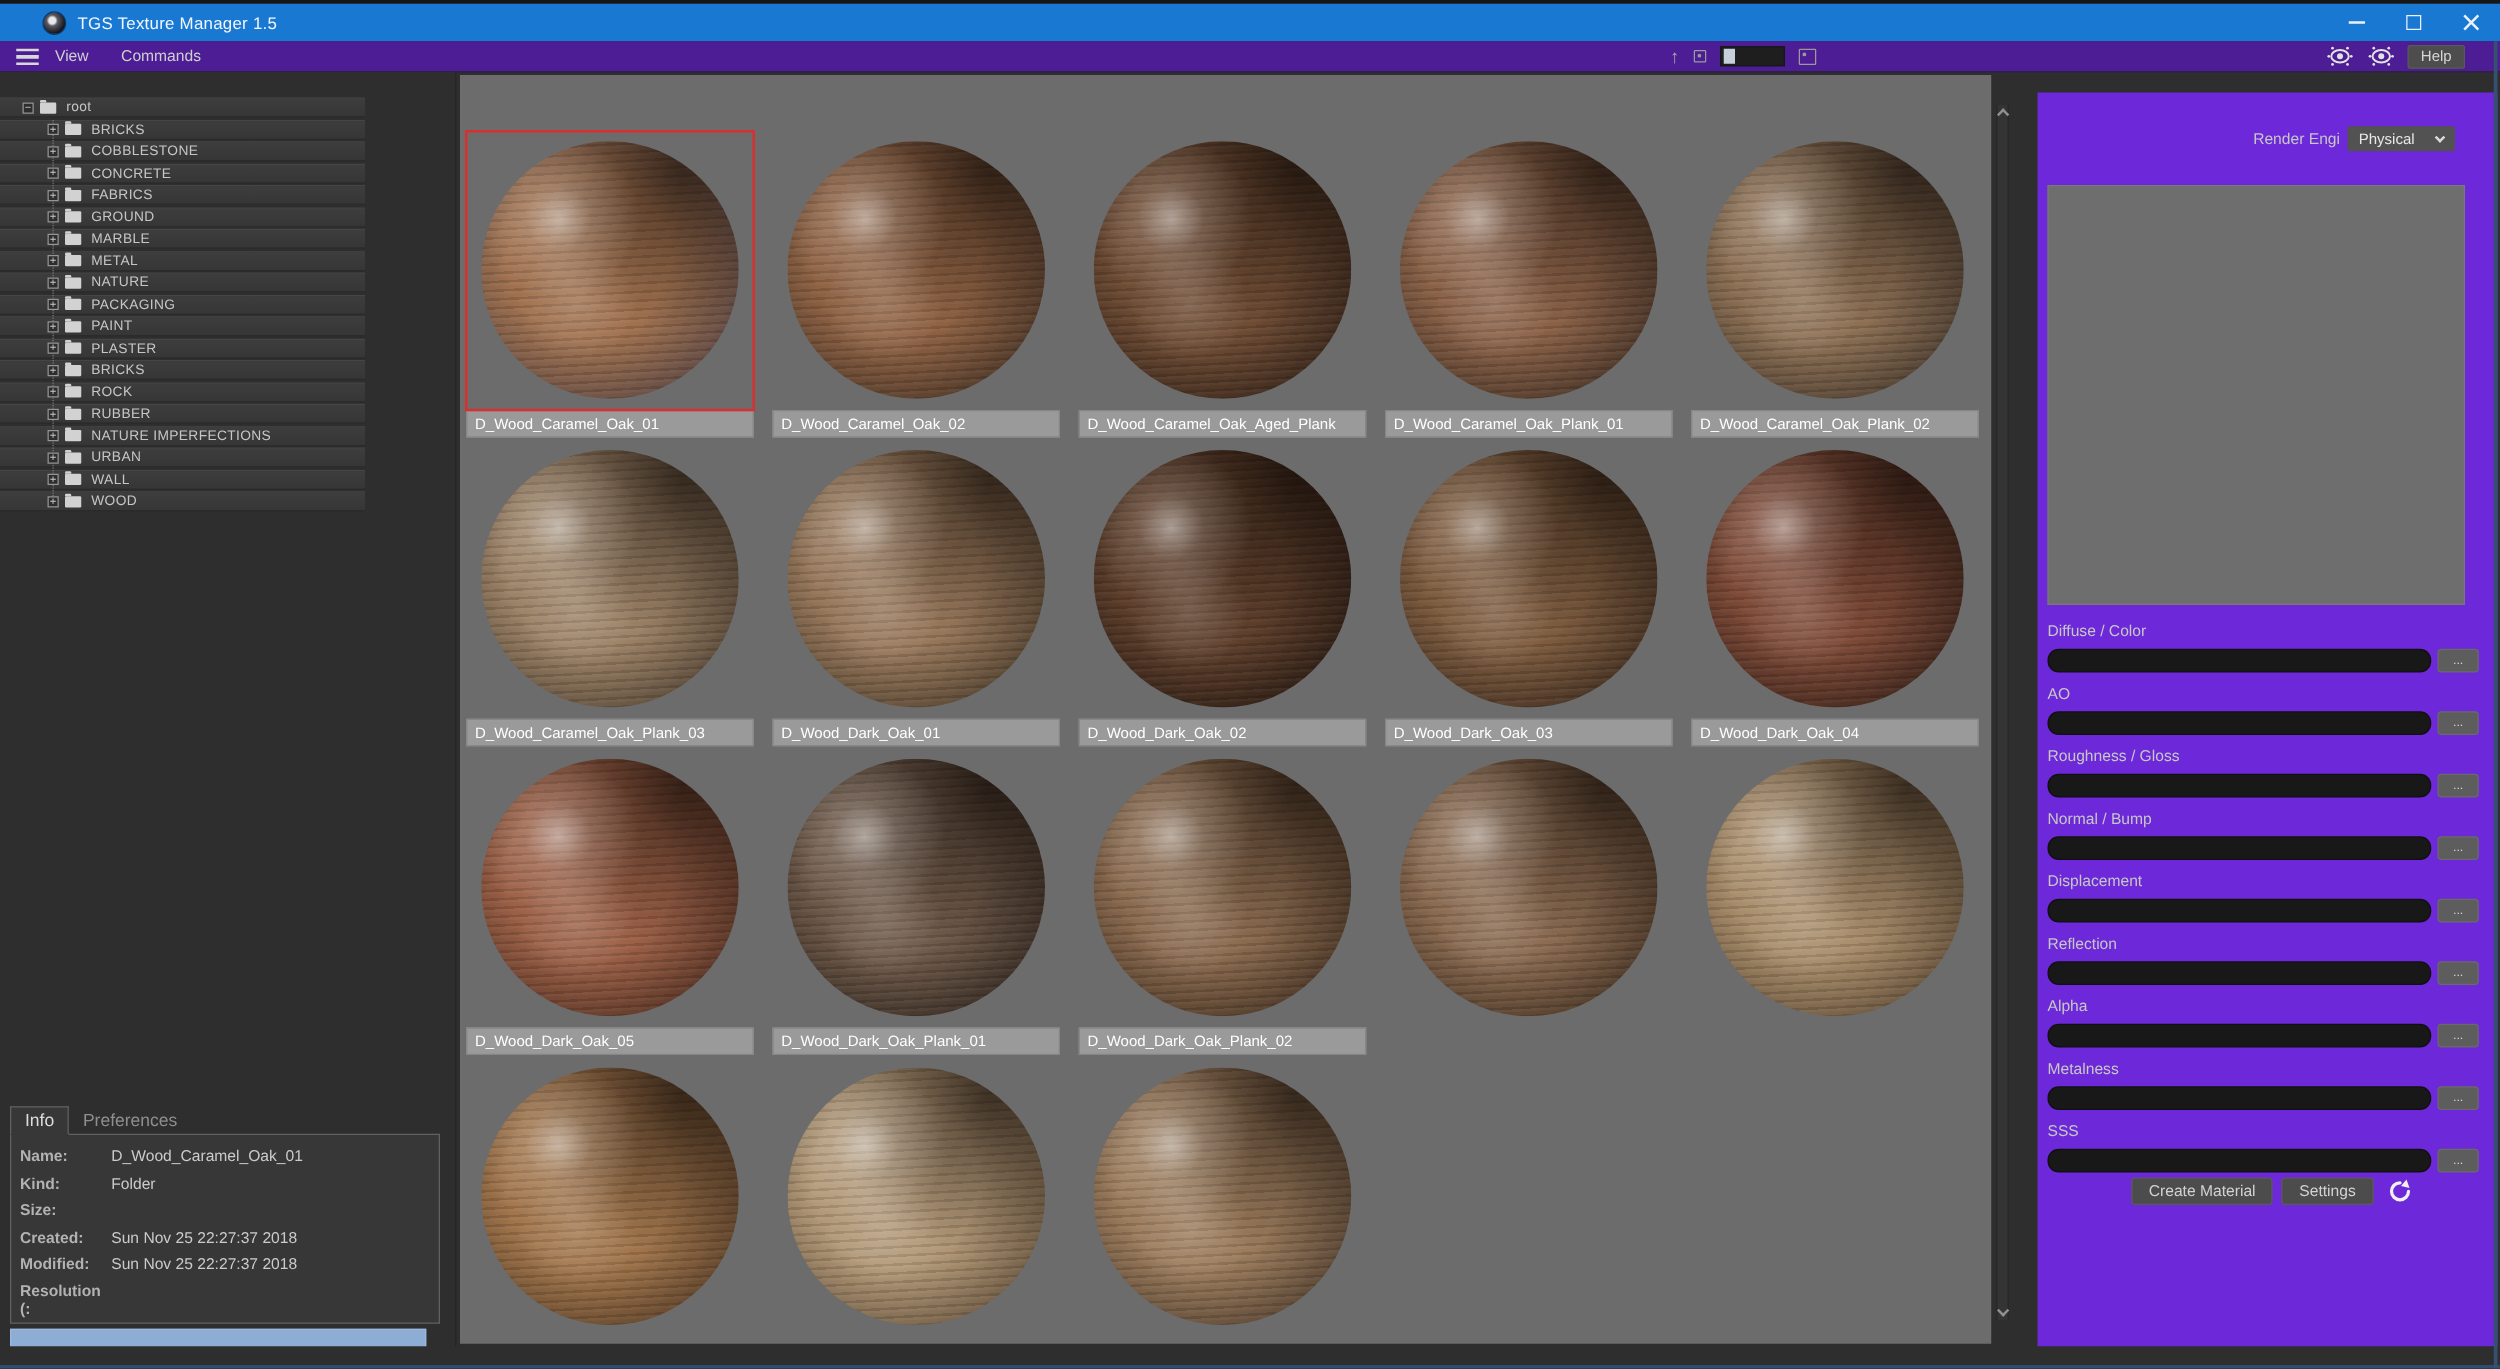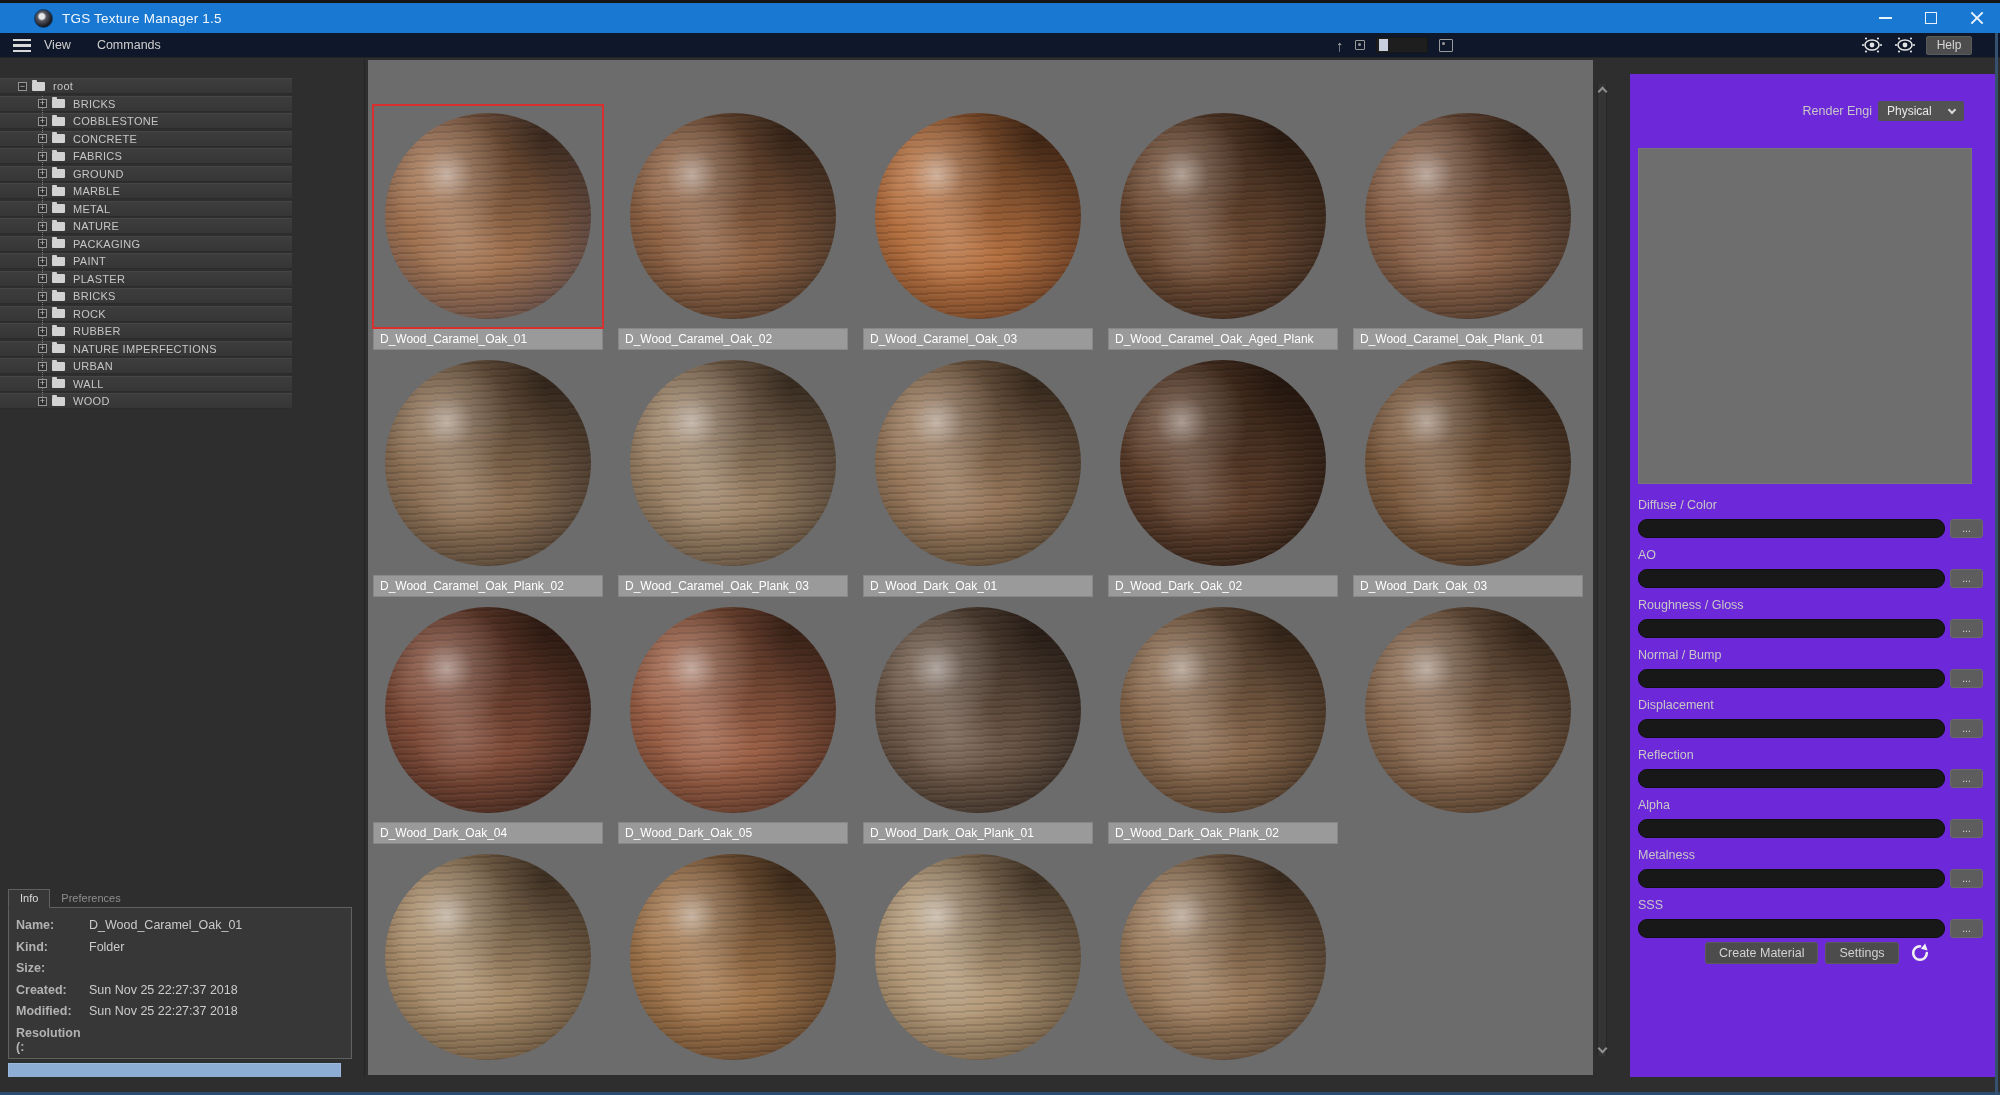--- a/index.html
+++ b/index.html
@@ -15,21 +15,21 @@
   .title-text { color:#f2f7fc; font-size:13.5px; margin-left:9px; letter-spacing:.2px; }
   .win-controls { position:absolute; right:0; top:0; height:100%; display:flex; align-items:center; }
   .wc { width:46px; height:100%; display:flex; align-items:center; justify-content:center; }
   .min-glyph { width:13px; height:2px; background:#eaf2fb; }
   .max-glyph { width:12px; height:12px; border:1.5px solid #eaf2fb; }
   .close-glyph { position:relative; width:14px; height:14px; }
   .close-glyph::before,.close-glyph::after { content:''; position:absolute; left:6px; top:-1px; width:2px; height:16px; background:#eaf2fb; }
   .close-glyph::before { transform:rotate(45deg); } .close-glyph::after { transform:rotate(-45deg); }
 
   
-  .menubar { position:absolute; left:0; top:33px; width:100%; height:25px; background:#0f172a; border-bottom:1px solid #242424; }
+  .menubar { position:absolute; left:0; top:33px; width:100%; height:25px; background:#4c1d95; border-bottom:1px solid #242424; }
   .hamburger { position:absolute; left:13px; top:6px; width:18px; height:13px; display:flex; flex-direction:column; justify-content:space-between; cursor:pointer; }
   .hamburger i { display:block; height:2.4px; background:#d8d8d8; }
   .menu-items { position:absolute; left:44px; top:0; height:100%; display:flex; gap:26px; align-items:center; }
   .menu-item { color:#cfcfcf; font-size:12.5px; }
   .toolbar-center { position:absolute; left:1336px; top:0; height:100%; display:flex; align-items:center; gap:11px; }
   .up-arrow { color:#a9a9a9; font-size:15px; line-height:1; }
   .thumb-ico { border:1px solid #9a9a9a; border-radius:1px; position:relative; }
   .thumb-ico.small { width:10px; height:10px; }
   .thumb-ico.big { width:14px; height:13px; }
   .thumb-ico::after { content:''; position:absolute; left:2px; top:2px; width:3px; height:3px; border-radius:50%; background:#9a9a9a; }
@@ -50,21 +50,21 @@
   .tree-row.child { padding-left:38px; }
   .expander { width:9px; height:9px; border:1px solid #969696; background:#2d2d2d; color:#c8c8c8; font-size:9px; line-height:7px;
               text-align:center; margin-right:5px; flex:none; }
   .folder { width:13px; height:9px; background:#d2d2d2; border-radius:1px; position:relative; margin-right:8px; flex:none; }
   .folder::before { content:''; position:absolute; left:0; top:-2px; width:5px; height:2px; background:#d2d2d2; border-radius:1px 1px 0 0; }
   .tlabel { color:#c6c6c6; font-size:11px; letter-spacing:.3px; white-space:nowrap; }
 
   
   .info-panel { position:absolute; left:8px; top:829px; width:344px; }
   .tabs { display:flex; height:20px; align-items:flex-end; }
-  .tab { font-size:11px; color:#8f8f8f; padding:2px 11px 3px 11px; position:relative; }
+  .tab { font-size:14px; color:#8f8f8f; padding:2px 11px 3px 11px; position:relative; }
   .tab.active { background:#373737; border:1px solid #616161; border-bottom:1px solid #373737; color:#dcdcdc; z-index:3; margin-bottom:-1px; }
   .info-box { border:1px solid #616161; background:#373737; height:152px; padding:10px 0 0 7px; }
   .info-row { display:flex; height:21.5px; font-size:12.5px; }
   .info-label { width:73px; color:#b2b2b2; flex:none;font-weight:bold; }
   .info-value { color:#cbcbcb; }
   .progress-bar { position:absolute; left:8px; top:1005px; width:333px; height:15px; background:#8eadd4; border:1px solid #9bb8dd; }
 
   
   .grid-area { position:absolute; left:368px; top:60px; width:1225px; height:1015px; background:#6c6c6c; overflow:hidden; }
   .grid-inner { display:grid; grid-template-columns:repeat(5,230px); grid-auto-rows:245px; column-gap:15px; row-gap:2px;
@@ -322,26 +322,20 @@
           <div class="tile-label">D_Wood_Caramel_Oak_01</div>
         </div>
         <div class="tile">
           <div class="tile-img">
             <div class="sphere" style="--b: #8f6243; --d: #3b2c22;"></div>
           </div>
           <div class="tile-label">D_Wood_Caramel_Oak_02</div>
         </div>
         <div class="tile">
           <div class="tile-img">
-            <div class="sphere" style="--b: #b5703f; --d: #54301c;"></div>
-          </div>
-          <div class="tile-label">D_Wood_Caramel_Oak_03</div>
-        </div>
-        <div class="tile">
-          <div class="tile-img">
             <div class="sphere" style="--b: #6f4c34; --d: #2b1e16;"></div>
           </div>
           <div class="tile-label">D_Wood_Caramel_Oak_Aged_Plank</div>
         </div>
         <div class="tile">
           <div class="tile-img">
             <div class="sphere" style="--b: #8a6147; --d: #382a21;"></div>
           </div>
           <div class="tile-label">D_Wood_Caramel_Oak_Plank_01</div>
         </div>

